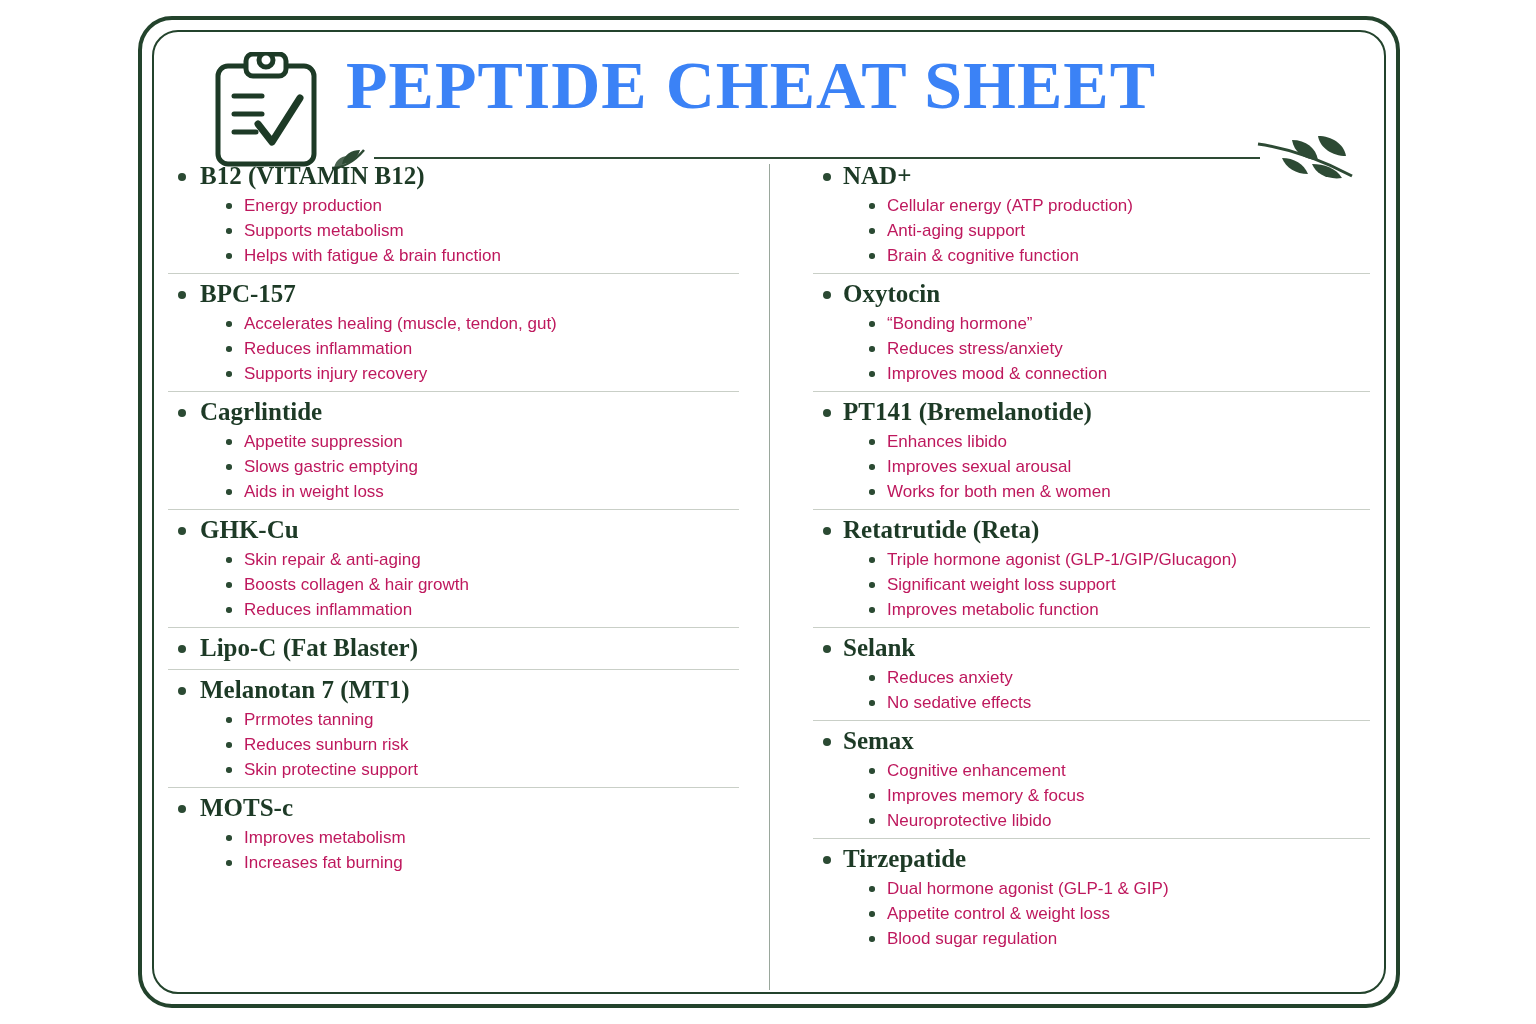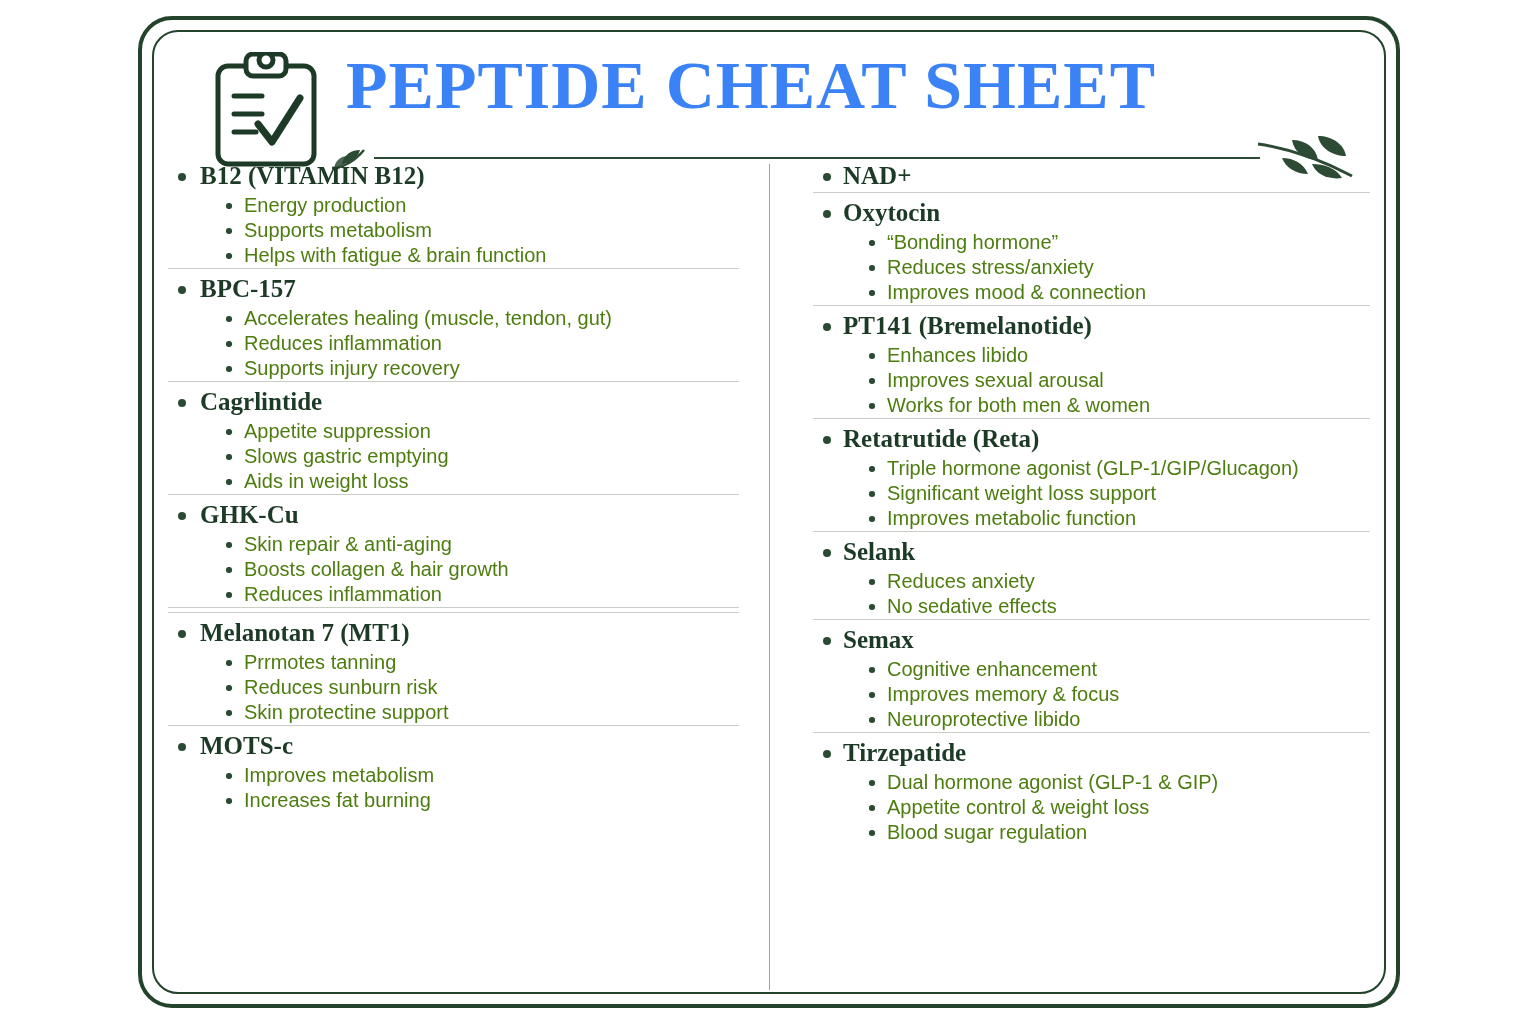--- a/index.html
+++ b/index.html
@@ -130,20 +130,21 @@
     position: absolute;
     left: 50%;
     top: 4px;
     bottom: 8px;
     width: 1px;
     background: #9aa79c;
   }
 
   .entry {
     position: relative;
+    padding-bottom: 5px;
     margin-bottom: 4px;
     border-bottom: 1px solid #c9cfc7;
   }
   .entry.last { border-bottom: none; }
 
   .entry-title {
     position: relative;
     font-family: "Liberation Serif", serif;
     font-weight: bold;
     font-size: 25px;
@@ -163,23 +164,23 @@
   }
 
   .bullets {
     list-style: none;
     margin: 1px 0 0 0;
     padding: 0 0 0 56px;
   }
   .bullets li {
     position: relative;
     font-family: "Liberation Sans", sans-serif;
-    font-size: 20px;
+    font-size: 17px;
     line-height: 25px;
-    color: #4d7c0f;
+    color: #be185d;
     padding-left: 20px;
     margin-bottom: 0px;
     white-space: nowrap;
   }
   .bullets li:before {
     content: "";
     position: absolute;
     left: 2px;
     top: 10px;
     width: 5.5px;
@@ -273,20 +274,21 @@
           <div class="entry">
             <div class="entry-title">GHK-Cu</div>
             <ul class="bullets">
               <li>Skin repair &amp; anti-aging</li>
               <li>Boosts collagen &amp; hair growth</li>
               <li>Reduces inflammation</li>
             </ul>
           </div>
 
           <div class="entry">
+            <div class="entry-title">Lipo-C (Fat Blaster)</div>
           </div>
 
           <div class="entry">
             <div class="entry-title">Melanotan 7 (MT1)</div>
             <ul class="bullets">
               <li>Prrmotes tanning</li>
               <li>Reduces sunburn risk</li>
               <li>Skin protectine support</li>
             </ul>
           </div>
@@ -298,20 +300,25 @@
               <li>Increases fat burning</li>
             </ul>
           </div>
 
         </div>
 
         <div class="col col-right">
 
           <div class="entry">
             <div class="entry-title">NAD+</div>
+            <ul class="bullets">
+              <li>Cellular energy (ATP production)</li>
+              <li>Anti-aging support</li>
+              <li>Brain &amp; cognitive function</li>
+            </ul>
           </div>
 
           <div class="entry">
             <div class="entry-title">Oxytocin</div>
             <ul class="bullets">
               <li>“Bonding hormone”</li>
               <li>Reduces stress/anxiety</li>
               <li>Improves mood &amp; connection</li>
             </ul>
           </div>

